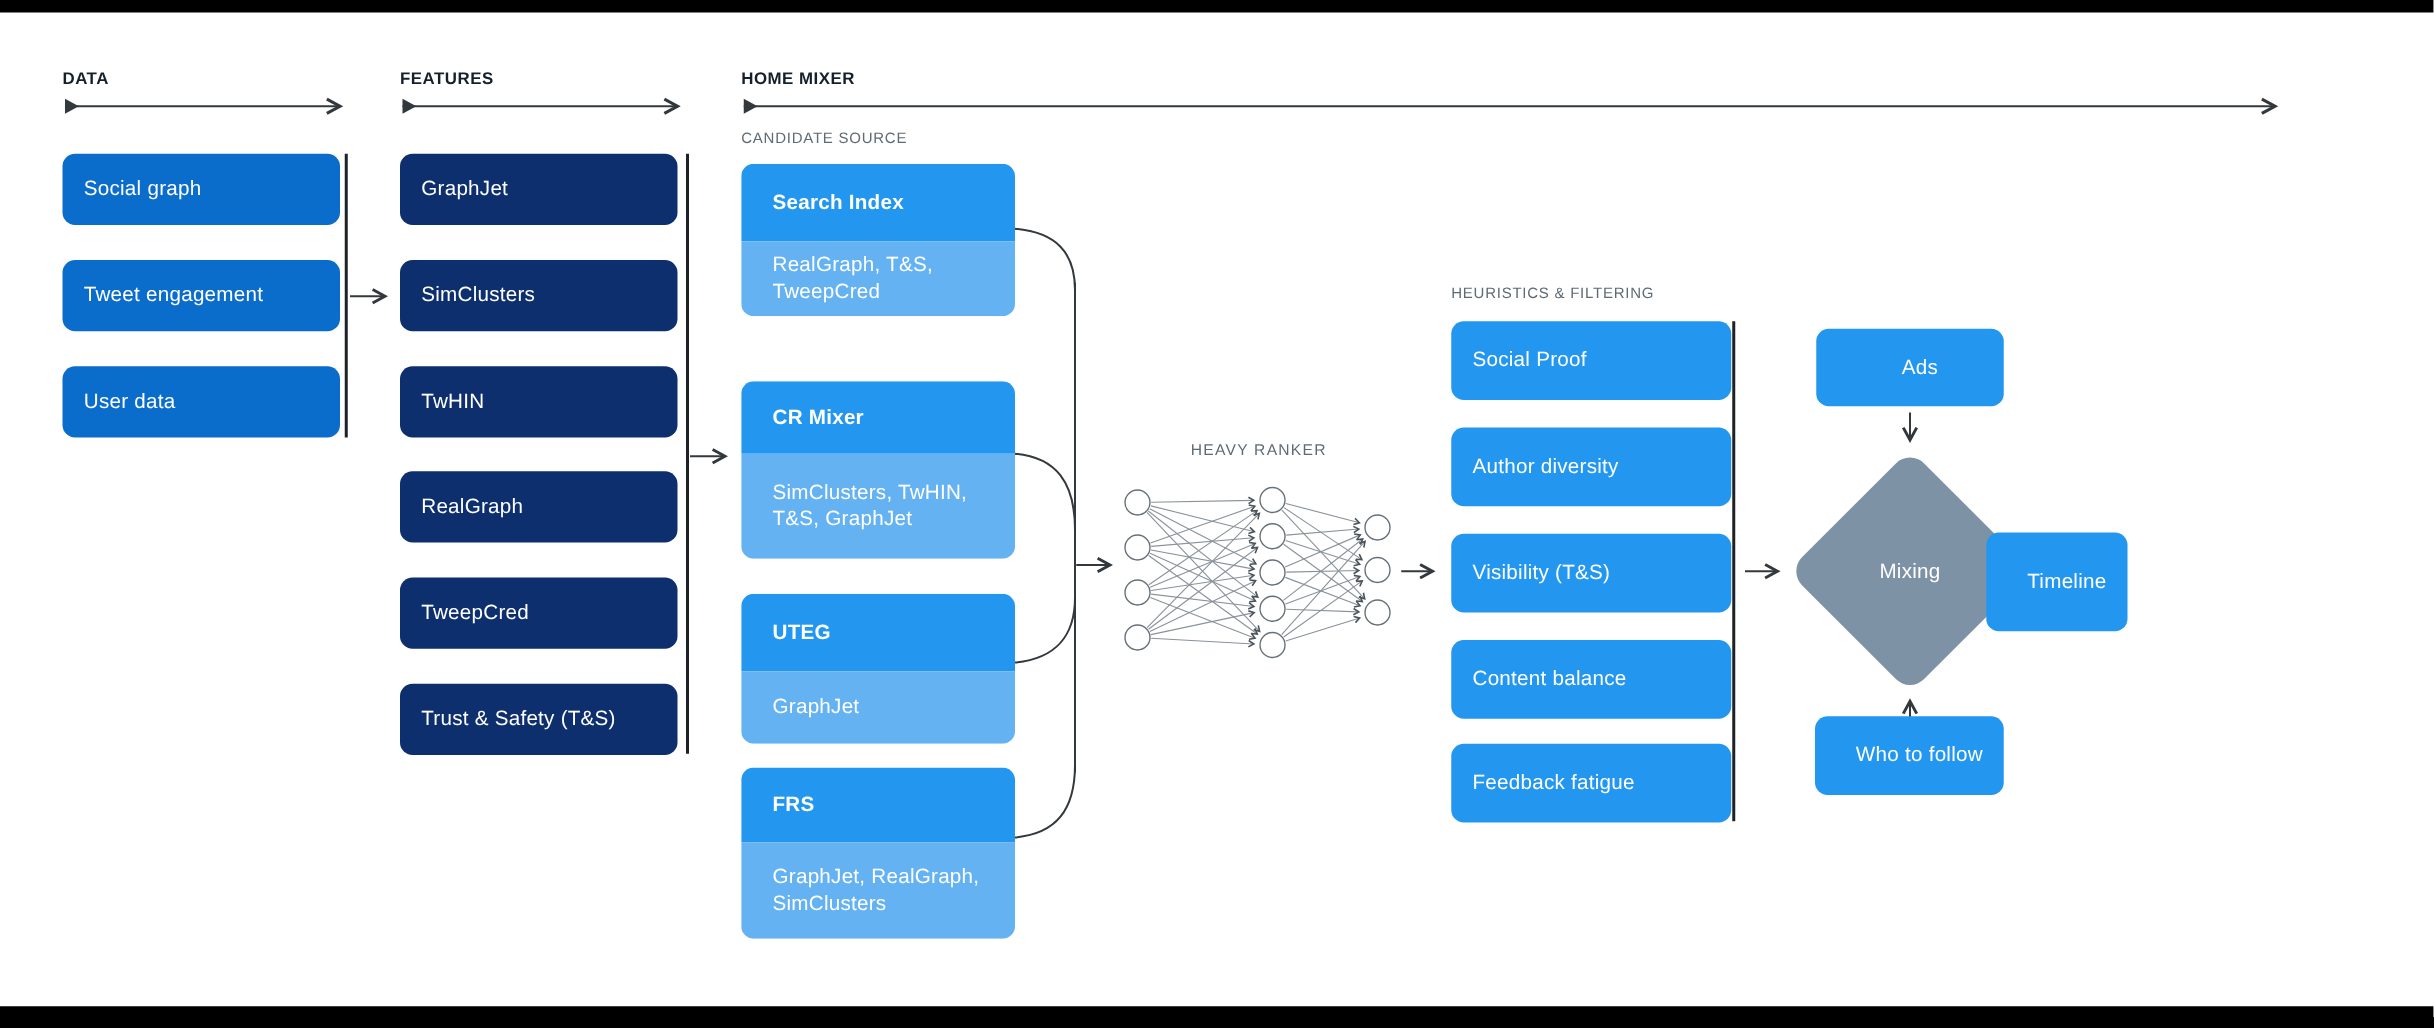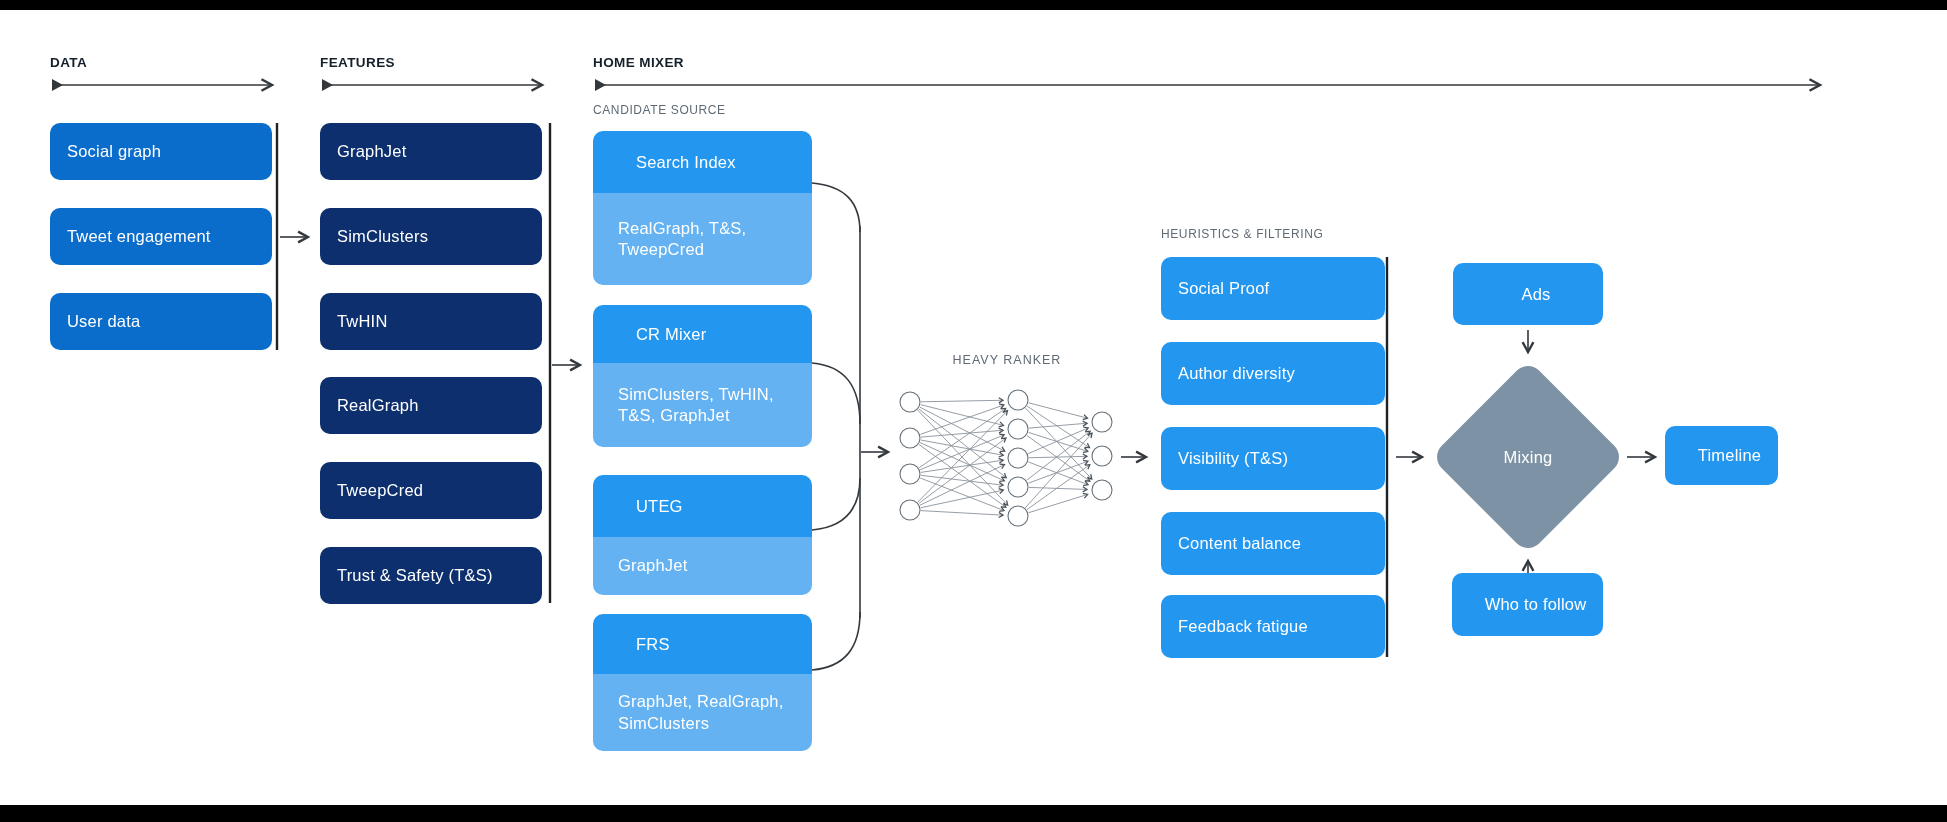--- a/index.html
+++ b/index.html
@@ -8,21 +8,21 @@
   .stage{position:relative;width:1947px;height:822px;background:#ffffff;overflow:hidden}
   .bar{position:absolute;left:0;width:100%;background:var(--bar,#000)}
   .sec-h{position:absolute;font-size:13.5px;font-weight:bold;letter-spacing:.4px;color:var(--label_dark,#15202b)}
   .sub-h{position:absolute;font-size:12px;font-weight:500;letter-spacing:.6px;color:var(--label_gray,#5f6a75)}
   .box{position:absolute;border-radius:10px;color:var(--box_text,#fff);font-size:16.5px;font-weight:500;letter-spacing:.2px;display:flex;align-items:center;padding-left:17px}
   .b-data{width:222px;height:57px;background:var(--data_box,#0b6dcb)}
   .b-feat{width:222px;height:57px;background:var(--feature_box,#0d2f6d)}
   .b-heur{width:224px;height:63px;background:var(--filter_box,#2397f0)}
   .b-out{background:var(--output_box,#2397f0);padding-left:16px;justify-content:center}
   .cs{position:absolute;width:219px;border-radius:10px;overflow:hidden}
-  .cs-h{background:var(--source_header,#2397f0);display:flex;align-items:center;padding-left:43px;color:var(--box_text,#fff);font-size:16.5px;font-weight:400;letter-spacing:.2px}
+  .cs-h{background:var(--source_header,#2397f0);display:flex;align-items:center;padding-left:25px;color:var(--box_text,#fff);font-size:16.5px;font-weight:700;letter-spacing:.2px}
   .cs-s{background:var(--source_sub,#64b2f2);display:flex;align-items:center;padding-left:25px;color:var(--box_text,#fff);font-size:16.5px;font-weight:500;letter-spacing:.2px;white-space:pre-line;line-height:1.3}
   .diamond{position:absolute;left:1459px;top:388px;width:138px;height:138px;background:var(--diamond,#7e92a5);border-radius:16px;transform:rotate(45deg)}
   .diamond-label{position:absolute;left:1459px;top:388px;width:138px;height:138px;display:flex;align-items:center;justify-content:center;color:#fff;font-size:16.5px;font-weight:500;letter-spacing:.2px}
   .hr-label{position:absolute;left:927px;top:353px;width:160px;text-align:center;font-size:12.5px;font-weight:500;letter-spacing:1px;color:var(--label_gray,#5f6a75)}
   svg.overlay{position:absolute;left:0;top:0;width:1947px;height:822px}
 </style>
 </head>
 <body>
 
 <div class="stage">
@@ -122,21 +122,21 @@
   <div class="box b-feat" style="left:320px;top:208px">SimClusters</div>
   <div class="box b-feat" style="left:320px;top:293px">TwHIN</div>
   <div class="box b-feat" style="left:320px;top:377px">RealGraph</div>
   <div class="box b-feat" style="left:320px;top:462px">TweepCred</div>
   <div class="box b-feat" style="left:320px;top:547px">Trust &amp; Safety (T&amp;S)</div>
 
   <div class="sub-h" style="left:593px;top:103px">CANDIDATE SOURCE</div>
 
   <div class="cs" style="left:593px;top:131px">
     <div class="cs-h" style="height:62px">Search Index</div>
-    <div class="cs-s" style="height:92px">RealGraph, T&amp;S,
+    <div class="cs-s" style="height:60px">RealGraph, T&amp;S,
 TweepCred</div>
   </div>
   <div class="cs" style="left:593px;top:305px">
     <div class="cs-h" style="height:58px">CR Mixer</div>
     <div class="cs-s" style="height:84px">SimClusters, TwHIN,
 T&amp;S, GraphJet</div>
   </div>
   <div class="cs" style="left:593px;top:475px">
     <div class="cs-h" style="height:62px">UTEG</div>
     <div class="cs-s" style="height:58px">GraphJet</div>
@@ -153,15 +153,15 @@
   <div class="box b-heur" style="left:1161px;top:257px">Social Proof</div>
   <div class="box b-heur" style="left:1161px;top:342px">Author diversity</div>
   <div class="box b-heur" style="left:1161px;top:427px">Visibility (T&amp;S)</div>
   <div class="box b-heur" style="left:1161px;top:512px">Content balance</div>
   <div class="box b-heur" style="left:1161px;top:595px">Feedback fatigue</div>
 
   <div class="box b-out" style="left:1453px;top:263px;width:150px;height:62px">Ads</div>
   <div class="diamond"></div>
   <div class="diamond-label">Mixing</div>
   <div class="box b-out" style="left:1452px;top:573px;width:151px;height:63px">Who to follow</div>
-  <div class="box b-out" style="left:1665px;top:426px;width:113px;height:59px">Timeline</div>
+  <div class="box b-out" style="left:1589px;top:426px;width:113px;height:79px">Timeline</div>
 
 </div>
 
 </body></html>

